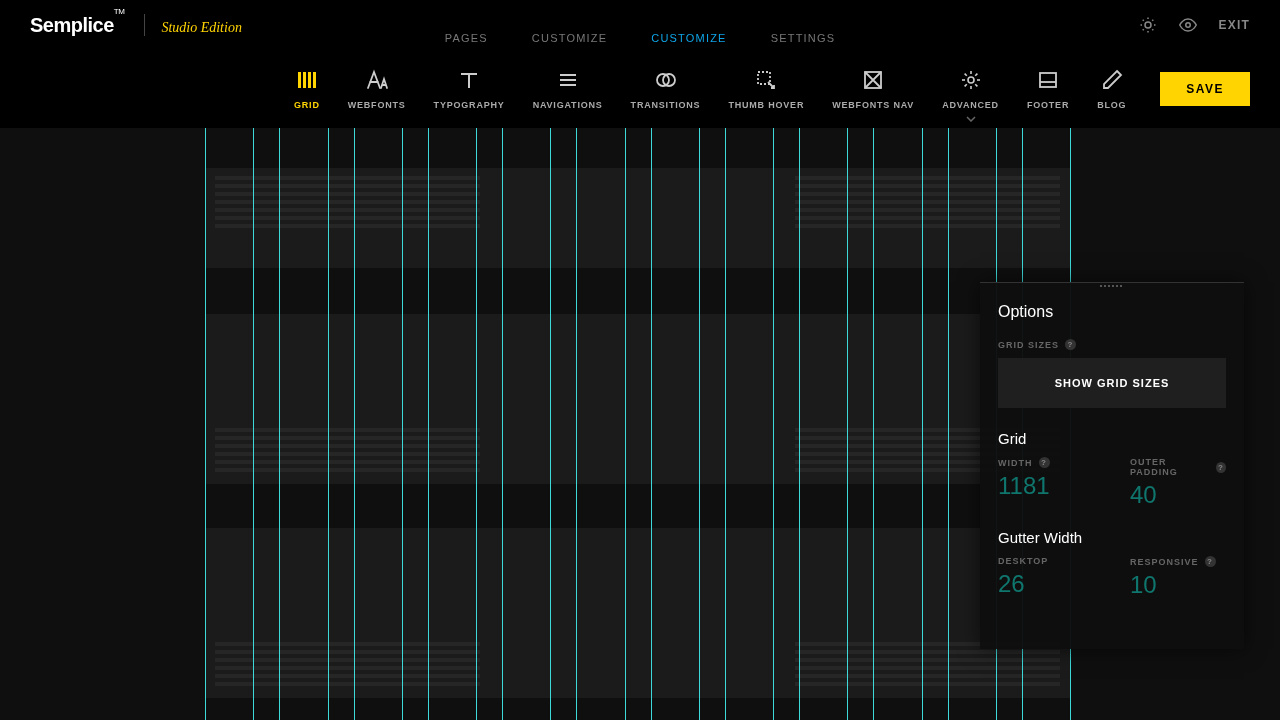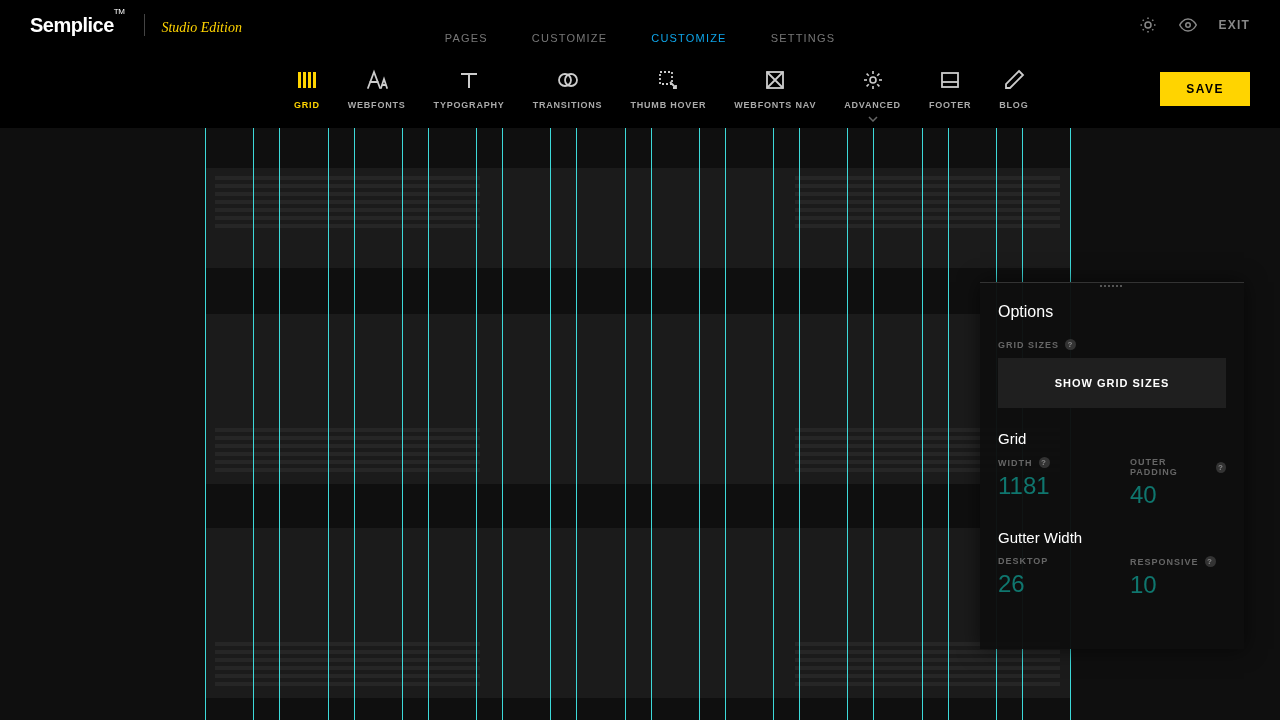--- a/index.html
+++ b/index.html
@@ -329,20 +329,28 @@
         </svg>
       <span class="tool-label">WEBFONTS</span>
     </div>
     <div class="tool">
       <svg class="tool-icon" viewBox="0 0 24 24" fill="none" stroke="currentColor" stroke-width="2">
           <path d="M4 6 L20 6 M12 6 L12 20"></path>
         </svg>
       <span class="tool-label">TYPOGRAPHY</span>
     </div>
     <div class="tool">
+      <svg class="tool-icon" viewBox="0 0 24 24" fill="none" stroke="currentColor" stroke-width="2">
+          <line x1="4" y1="7" x2="20" y2="7"></line>
+          <line x1="4" y1="12" x2="20" y2="12"></line>
+          <line x1="4" y1="17" x2="20" y2="17"></line>
+        </svg>
+      <span class="tool-label">NAVIGATIONS</span>
+    </div>
+    <div class="tool">
       <svg class="tool-icon" viewBox="0 0 24 24" fill="none" stroke="currentColor" stroke-width="1.8">
           <circle cx="9" cy="12" r="6"></circle>
           <circle cx="15" cy="12" r="6"></circle>
         </svg>
       <span class="tool-label">TRANSITIONS</span>
     </div>
     <div class="tool">
       <svg class="tool-icon" viewBox="0 0 24 24" fill="none" stroke="currentColor" stroke-width="1.8">
           <rect x="4" y="4" width="12" height="12" stroke-dasharray="2 2"></rect>
           <path d="M14 14 L20 20 M17 20 L20 20 L20 17"></path>

